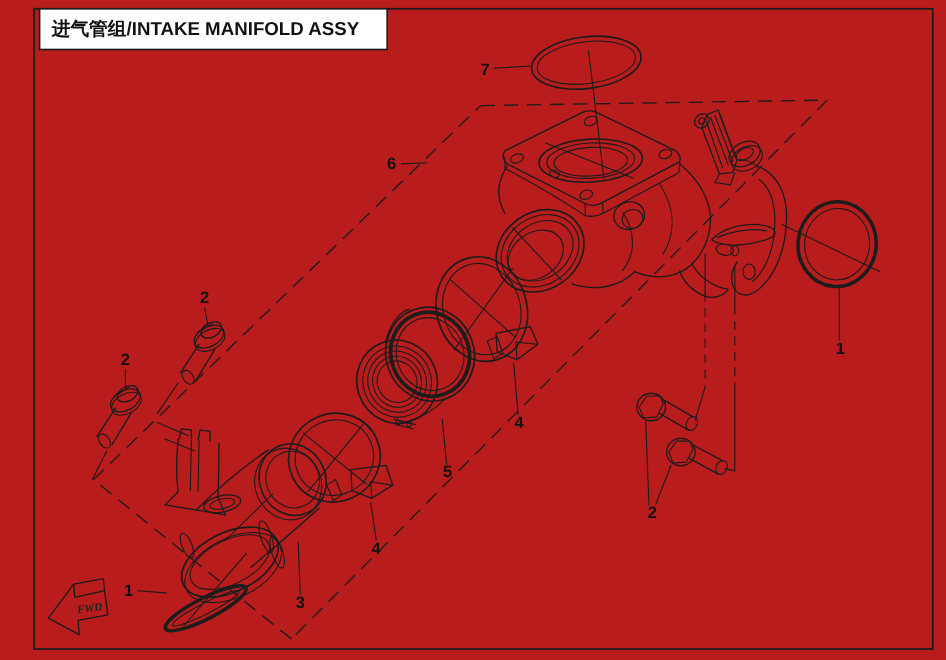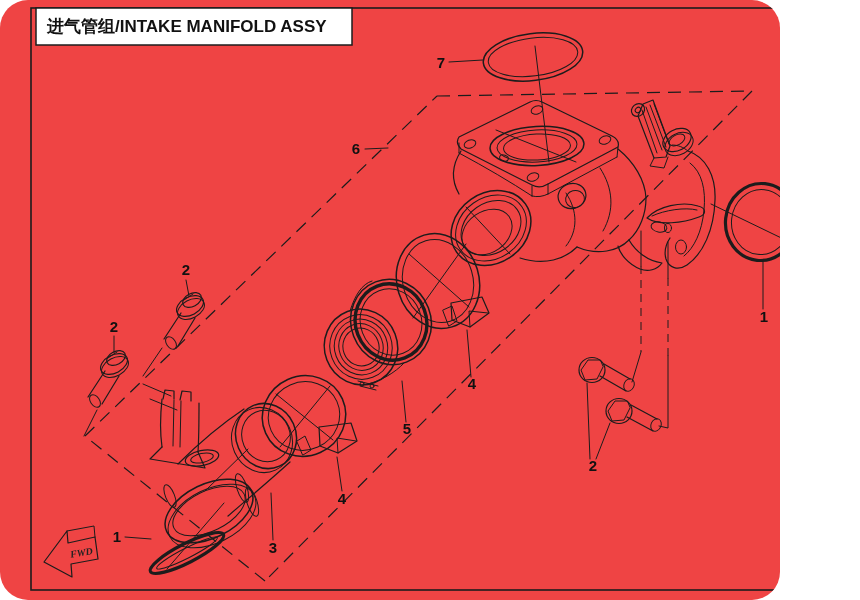--- a/index.html
+++ b/index.html
@@ -1,22 +1,21 @@
 <!DOCTYPE html>
 <html><head>
 <meta charset="utf-8">
 <style>
   html,body{margin:0;padding:0;background:#ffffff;}
   #page{
     position:relative;
-    width:780px;height:600px;
-    background:#ef4444;
+    width:860px;height:600px;
+    background:#b91c1c;
     font-family:"Liberation Sans","DejaVu Sans",sans-serif;
     overflow:hidden;
-    border-radius:28px;
   }
   svg{position:absolute;left:0;top:0;}
   svg *{vector-effect:none;}
   .ln{fill:none;stroke:#1c1c1c;stroke-width:1.2;stroke-linecap:round;stroke-linejoin:round;}
   .ln-thin{fill:none;stroke:#1c1c1c;stroke-width:1;stroke-linecap:round;}
   .ln-bold{fill:none;stroke:#1c1c1c;stroke-width:1.5;}
   .ln-heavy{fill:none;stroke:#1c1c1c;stroke-width:3.2;}
   .ln-band{fill:none;stroke:#1c1c1c;stroke-width:3.4;}
   .dash{fill:none;stroke:#1c1c1c;stroke-width:1.2;stroke-dasharray:13 8;}
   .dash-sm{fill:none;stroke:#1c1c1c;stroke-width:1;stroke-dasharray:8 6;}

